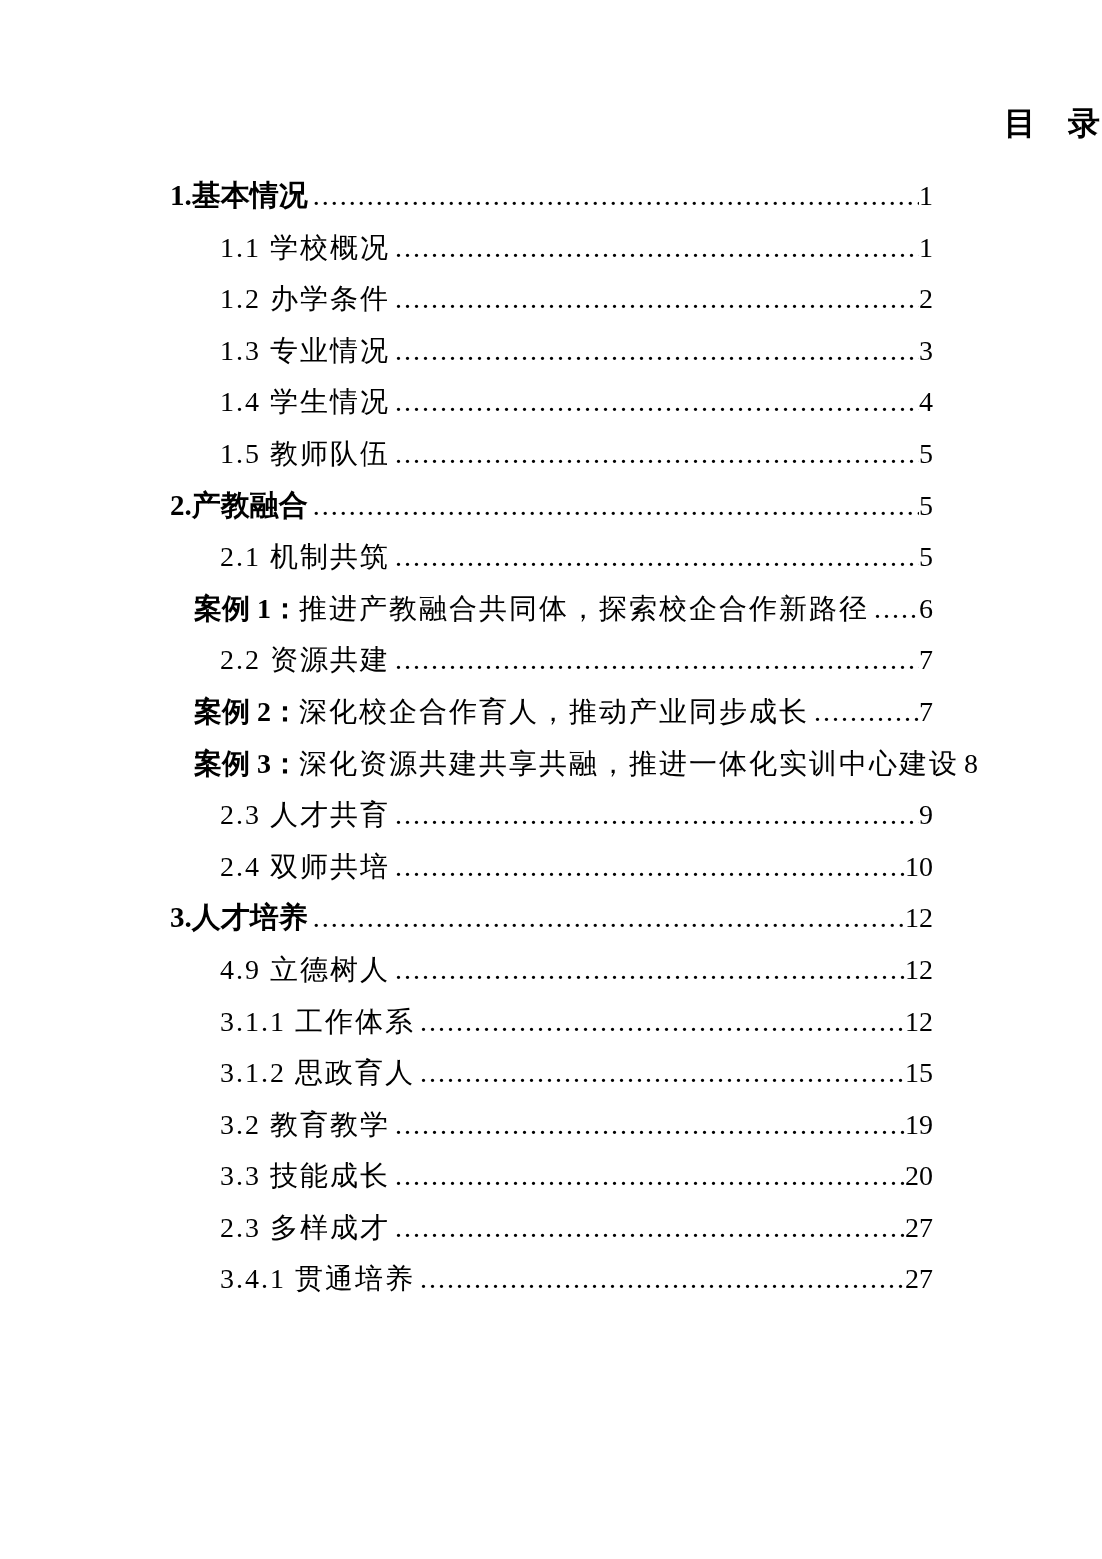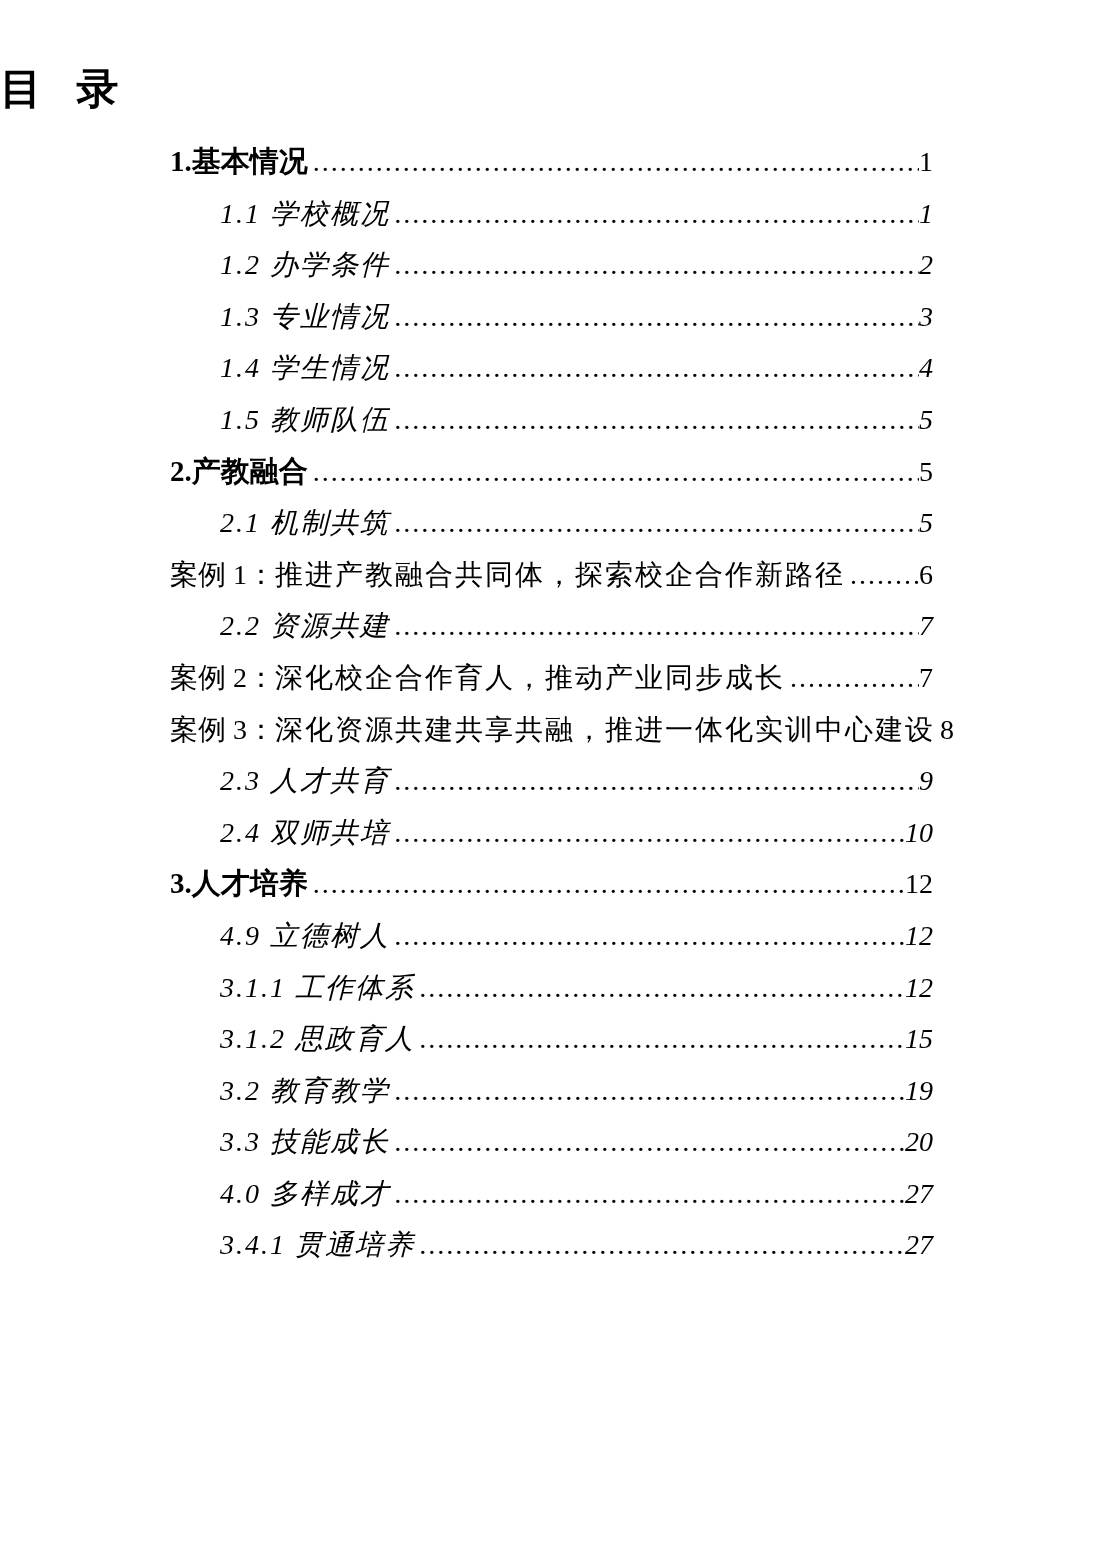--- a/index.html
+++ b/index.html
@@ -15,23 +15,23 @@
     font-family: "Liberation Serif", "DejaVu Serif", serif;
   }
   .page {
     position: relative;
     width: 1102px;
     height: 1559px;
     background: #ffffff;
   }
   .doc-title {
     margin: 0;
-    padding-top: 68px;
-    text-align: left;
-    font-size: 42px;
+    padding-top: 102px;
+    text-align: right;
+    font-size: 32px;
     line-height: 42px;
     font-weight: bold;
     word-spacing: 20px;
     letter-spacing: 2px;
   }
   .toc {
     margin: 26px 169px 0 170px;
   }
   .toc-row {
     display: flex;
@@ -40,29 +40,29 @@
     line-height: 51.6px;
     font-size: 28px;
     white-space: nowrap;
   }
   .toc-row.h1 {
     font-weight: bold;
     font-size: 29px;
   }
   .toc-row.sub {
     padding-left: 50px;
-    font-style: italic;
   }
   .toc-row.sub .toc-text,
   .toc-row.case .toc-text {
     letter-spacing: 2px;
   }
   .toc-prefix {
     flex: 0 0 auto;
-    font-weight: normal;
+    font-weight: bold;
+    margin-left: 24px;
   }
   .toc-prefix:empty {
     display: none;
   }
   .toc-text {
     flex: 0 0 auto;
   }
   .toc-dots {
     flex: 1 1 0;
     min-width: 0;
@@ -203,21 +203,21 @@
     <span class="toc-page">19</span>
   </div>
       <div class="toc-row sub">
 
     <span class="toc-text">3.3 技能成长</span>
     <span class="toc-dots"></span>
     <span class="toc-page">20</span>
   </div>
       <div class="toc-row sub">
 
-    <span class="toc-text">4.0 多样成才</span>
+    <span class="toc-text">2.3 多样成才</span>
     <span class="toc-dots"></span>
     <span class="toc-page">27</span>
   </div>
       <div class="toc-row sub">
 
     <span class="toc-text">3.4.1 贯通培养</span>
     <span class="toc-dots"></span>
     <span class="toc-page">27</span>
   </div>
     </div>

